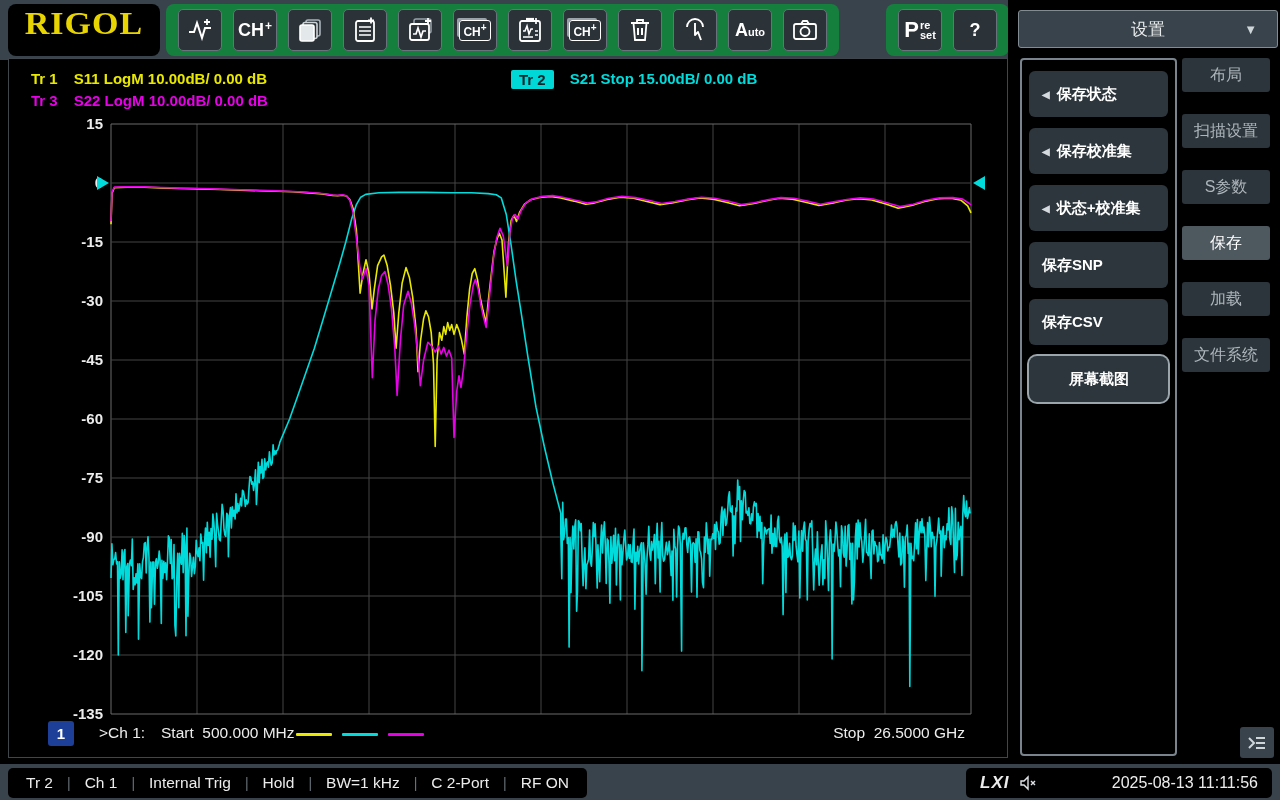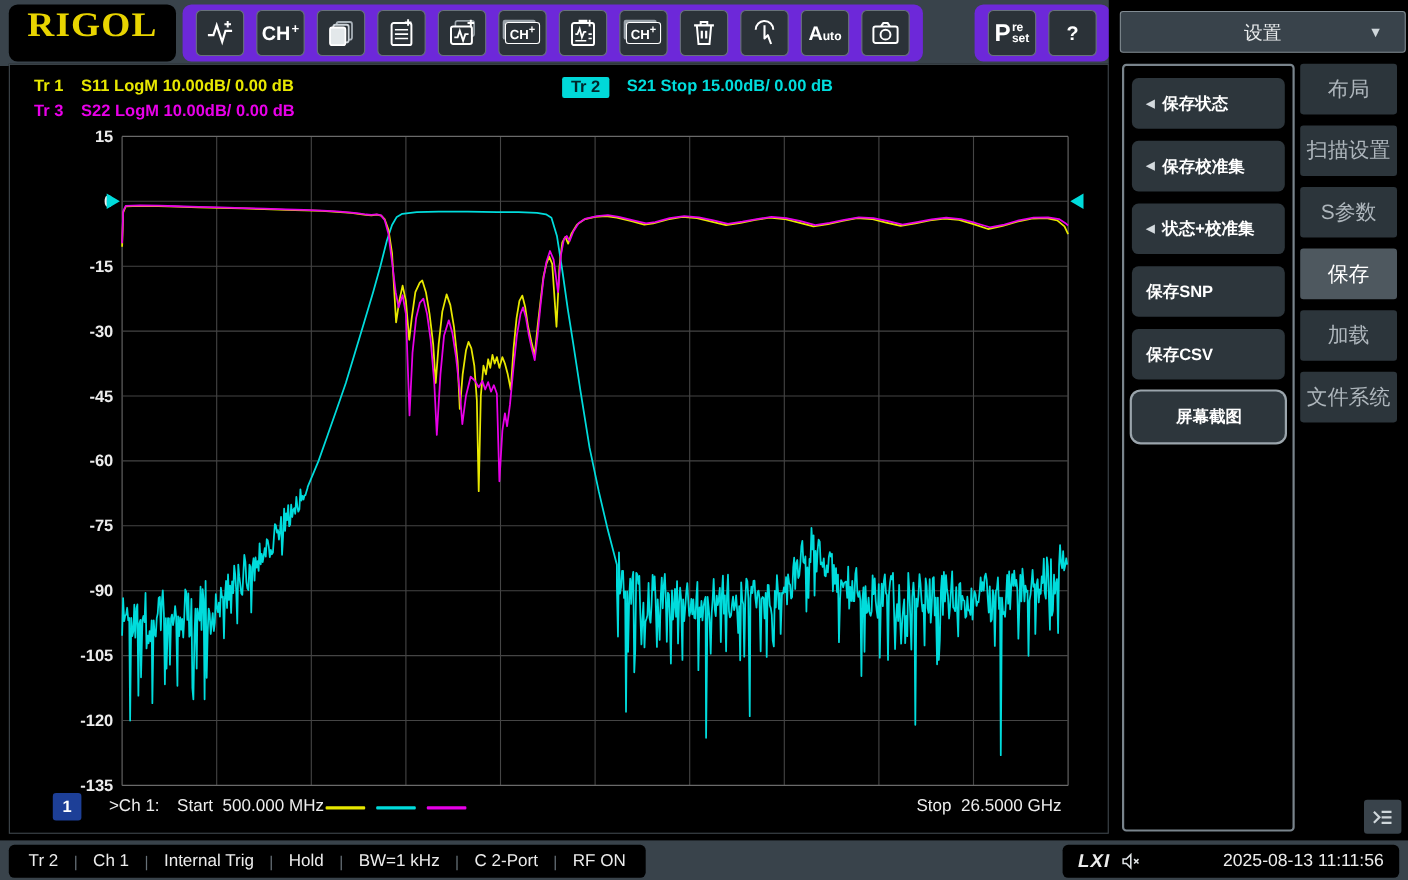--- a/index.html
+++ b/index.html
@@ -4,21 +4,21 @@
 <style>
   html,body{margin:0;padding:0;background:#000;}
   body{width:1280px;height:800px;position:relative;overflow:hidden;
        font-family:"Liberation Sans",sans-serif;-webkit-font-smoothing:antialiased;}
   
   .topbar{position:absolute;left:0;top:0;width:1280px;height:60px;background:#39434b;}
   .logo-box{position:absolute;left:8px;top:4px;width:152px;height:52px;background:#000;
             border-radius:8px;display:flex;justify-content:center;}
   .logo-text{font-family:"Liberation Serif",serif;font-weight:900;font-size:34px;
              color:#e8d400;letter-spacing:1px;transform:scaleY(.92);}
-  .tbar-group{position:absolute;top:4px;height:52px;background:#6d28d9;border-radius:8px;
+  .tbar-group{position:absolute;top:4px;height:52px;background:#15803d;border-radius:8px;
               display:flex;align-items:center;gap:11px;padding:0 12px;}
   .tbtn{width:44px;height:42px;background:#2b3238;border:1px solid #68727a;border-radius:5px;
         display:flex;align-items:center;justify-content:center;color:#fff;cursor:pointer;
         box-sizing:border-box;position:relative;}
   .tbtn svg{width:30px;height:30px;display:block;}
   .tbtn .big{font-size:18px;font-weight:bold;}
   .tbtn .sup{font-size:12px;font-weight:bold;vertical-align:super;margin-left:1px;}
   .tbtn .small{font-size:11px;font-weight:bold;}
   .tbtn .pcol{display:flex;flex-direction:column;line-height:10px;font-size:11px;font-weight:bold;margin-left:1px;}
   .winbox{border:1.5px solid #fff;border-radius:3px;padding:1px 3px;font-size:12px;font-weight:bold;
@@ -40,22 +40,22 @@
            border-radius:3px;text-align:center;line-height:25px;font-weight:bold;font-size:15px;}
   .swatch{position:absolute;top:12px;width:36px;height:3px;border-radius:1px;}
   
   .submenu{position:absolute;left:1020px;top:58px;width:157px;height:698px;background:#000;
            border:2px solid #79848c;border-radius:4px;box-sizing:border-box;padding-top:6px;}
   .subbtn{margin:5px 7px 11px 7px;height:46px;background:#2d363c;border-radius:6px;color:#fff;
           font-size:15px;font-weight:bold;display:flex;align-items:center;padding-left:13px;
           cursor:pointer;position:relative;}
   .subbtn .arr{font-size:10px;margin-right:7px;color:#d4dade;}
   .subbtn.focused{box-shadow:0 0 0 2px #9ba5ac;border-radius:8px;padding-left:40px;}
-  .menubtn{position:absolute;left:1182px;width:88px;height:46px;background:#2c353b;border-radius:3px;
-           color:#aeb6bc;font-size:19px;display:flex;align-items:center;justify-content:center;
+  .menubtn{position:absolute;left:1182px;width:88px;height:34px;background:#2c353b;border-radius:3px;
+           color:#aeb6bc;font-size:16px;display:flex;align-items:center;justify-content:center;
            cursor:pointer;text-align:right;}
   .menubtn.active{background:#4e585f;color:#fff;}
   .collapse-btn{position:absolute;left:1240px;top:727px;width:34px;height:31px;background:#39434b;
                 border-radius:3px;display:flex;align-items:center;justify-content:center;cursor:pointer;}
   
   .bottombar{position:absolute;left:0;top:764px;width:1280px;height:36px;background:#39434b;}
   .statuspill{position:absolute;left:8px;top:4px;height:30px;background:#000;border-radius:5px;
               display:flex;align-items:center;padding:0 18px;gap:14px;color:#ececec;font-size:15.5px;}
   .statuspill .sep{color:#667077;font-size:14px;}
   .infopill{position:absolute;right:8px;top:4px;width:306px;height:30px;background:#000;border-radius:5px;

